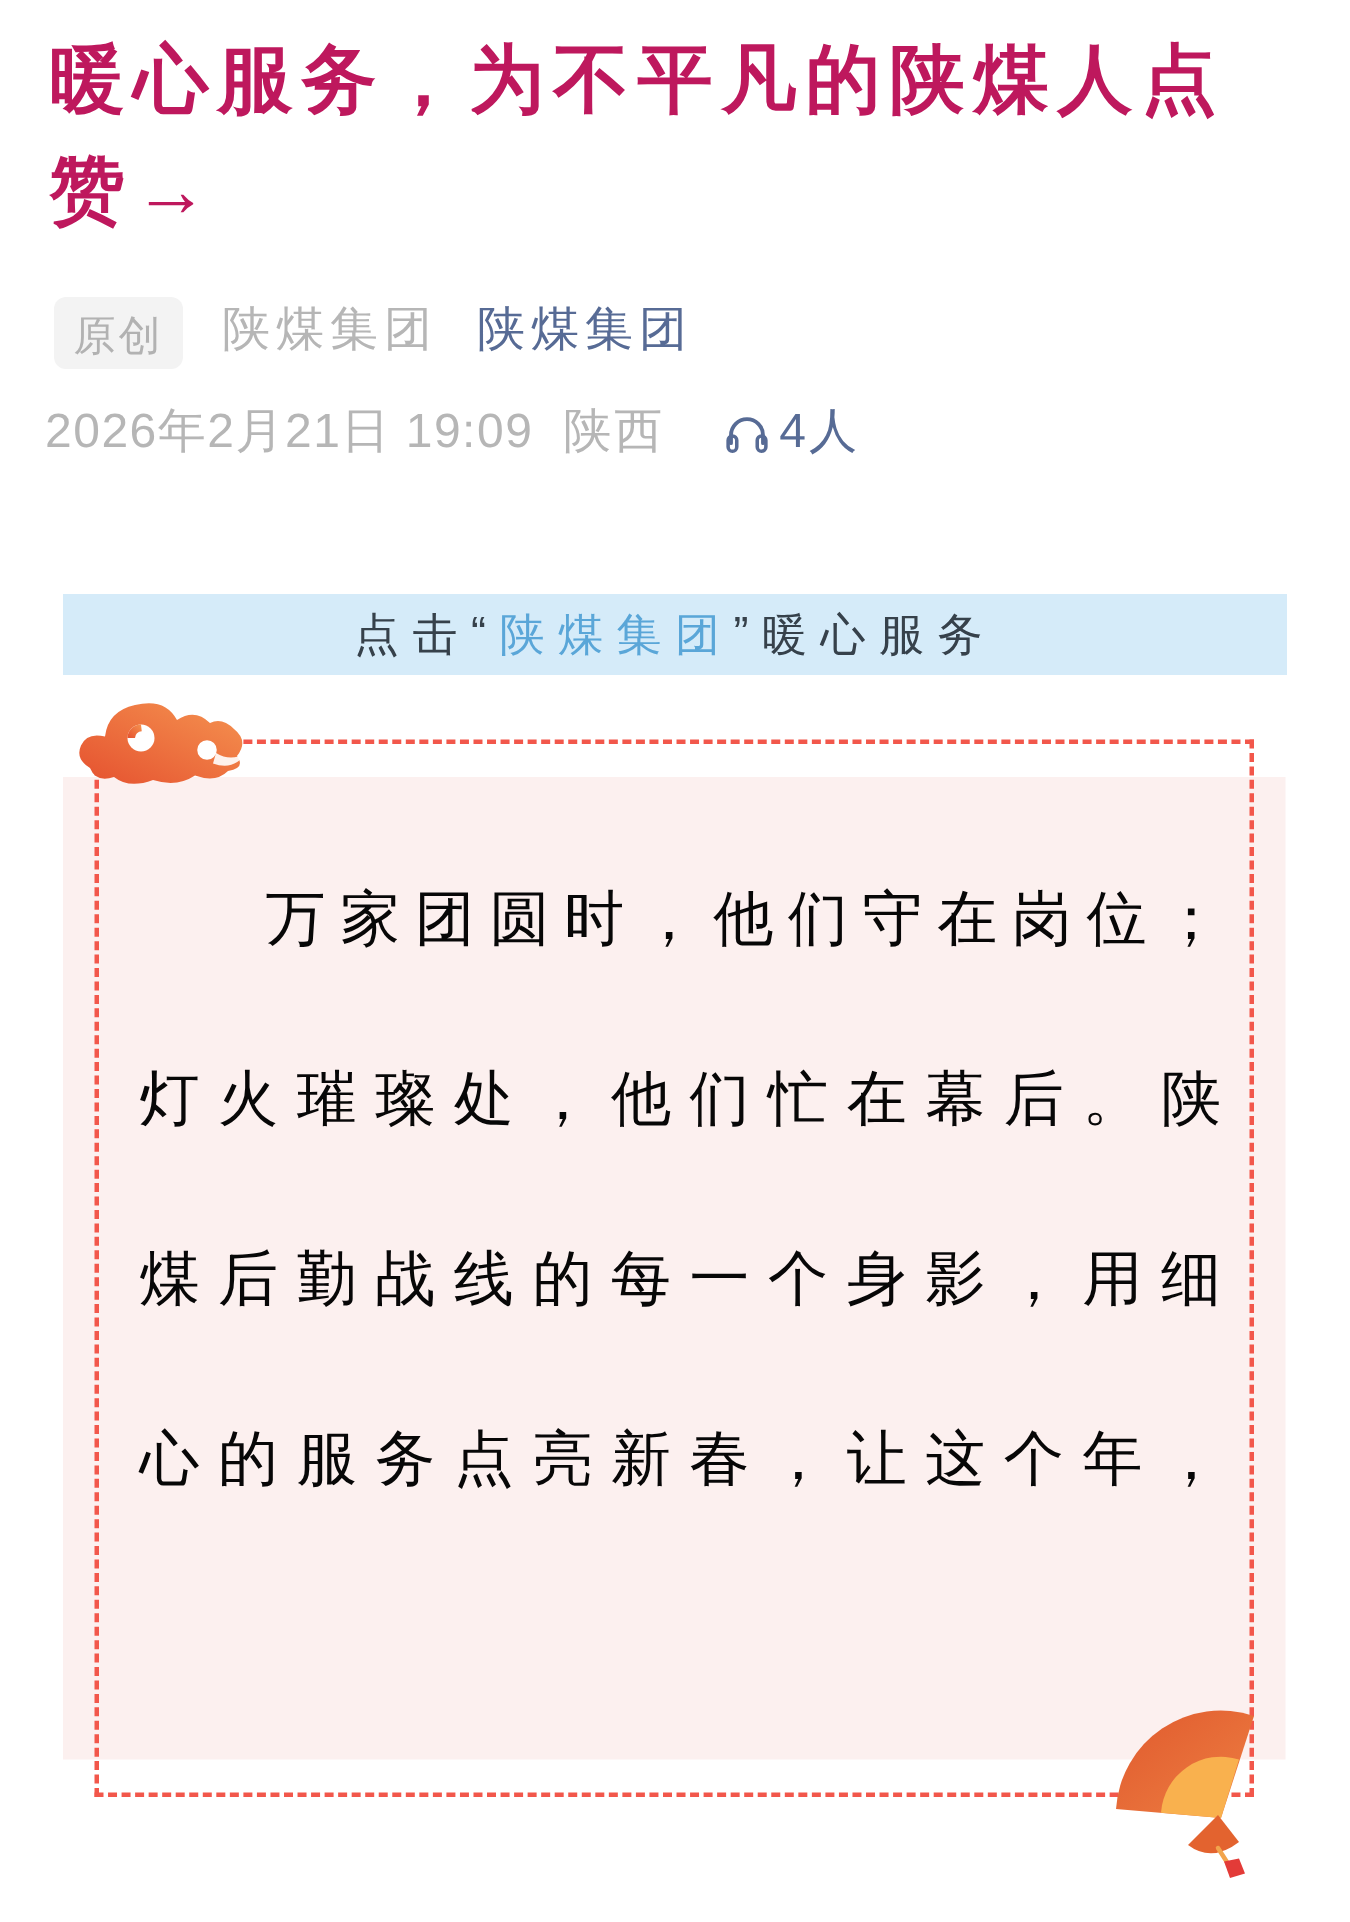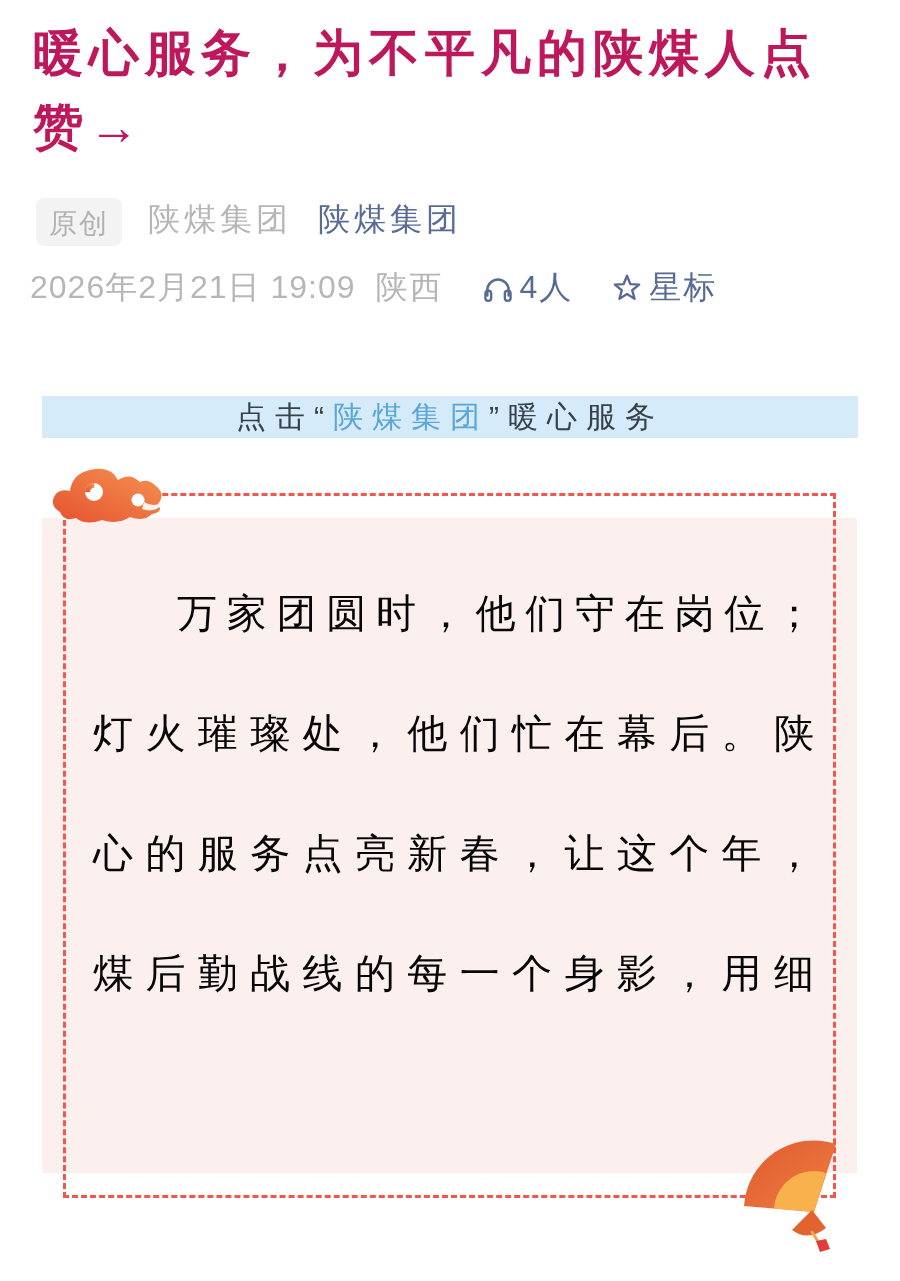--- a/index.html
+++ b/index.html
@@ -41,21 +41,21 @@
     display: flex; align-items: center; font-size: 32px; color: #b6b6b6;
   }
   .meta .datetime { letter-spacing: 1px; }
   .meta .location { margin-left: 20px; letter-spacing: 2px; }
   .meta-group { display: flex; align-items: center; margin-left: 38px; color: #576b95; cursor: pointer; }
   .meta-group .icon { display: inline-flex; margin-right: 6px; }
   .meta-group span.lbl { letter-spacing: 2px; color: #576b95; }
 
   
   .banner {
-    position: absolute; left: 42px; top: 396px; width: 816px; height: 42px;
+    position: absolute; left: 42px; top: 396px; width: 816px; height: 54px;
     background: #d5ebf9; display: flex; align-items: center; justify-content: center;
     font-size: 30px; color: #36414b; letter-spacing: 9px;
   }
   .banner .acct { color: #5aa6d8; cursor: pointer; }
 
   
   .pink-bg {
     position: absolute; left: 42px; top: 518px; width: 815px; height: 655px;
     background: #fcf0ef;
   }
@@ -98,28 +98,20 @@
     <span class="icon">
       <svg width="32" height="32" viewBox="0 0 30 30">
         <path d="M5 22 v-5 a10 10 0 0 1 20 0 v5" fill="none" stroke="#576b95" stroke-width="2.4" stroke-linecap="round"></path>
         <rect x="3.2" y="17.5" width="5.4" height="9.5" rx="2.7" fill="none" stroke="#576b95" stroke-width="2.2"></rect>
         <rect x="21.4" y="17.5" width="5.4" height="9.5" rx="2.7" fill="none" stroke="#576b95" stroke-width="2.2"></rect>
       </svg>
     </span>
     <span class="lbl">4人</span>
   </span>
 
-  <span class="meta-group">
-    <span class="icon">
-      <svg width="32" height="32" viewBox="0 0 30 30">
-        <path d="M15 3.5 L18.1 11.3 L26.4 11.8 L19.9 17.1 L22.1 25.2 L15 20.7 L7.9 25.2 L10.1 17.1 L3.6 11.8 L11.9 11.3 Z" fill="none" stroke="#576b95" stroke-width="2.2" stroke-linejoin="round"></path>
-      </svg>
-    </span>
-    <span class="lbl">星标</span>
-  </span>
 </div>
 
 <div class="banner">
   <span>点击</span>
     <span>“</span>
     <span class="acct">陕煤集团</span>
     <span>”</span>
     <span>暖心服务</span>
 </div>
 
@@ -159,15 +151,15 @@
 
     <path d="M72 92 L79 103" stroke="#f2a44c" stroke-width="3" stroke-linecap="round"></path>
 
     <path d="M76 101 L86 99 L90 109 L80 112 Z" fill="#e33b38"></path>
   </svg>
 </div>
 
 <div class="content-lines">
   <div class="line first">万家团圆时，他们守在岗位；</div>
   <div class="line">灯火璀璨处，他们忙在幕后。陕</div>
+  <div class="line">煤后勤战线的每一个身影，用细</div>
   <div class="line">心的服务点亮新春，让这个年，</div>
-  <div class="line">煤后勤战线的每一个身影，用细</div>
 </div>
 
 </body></html>

